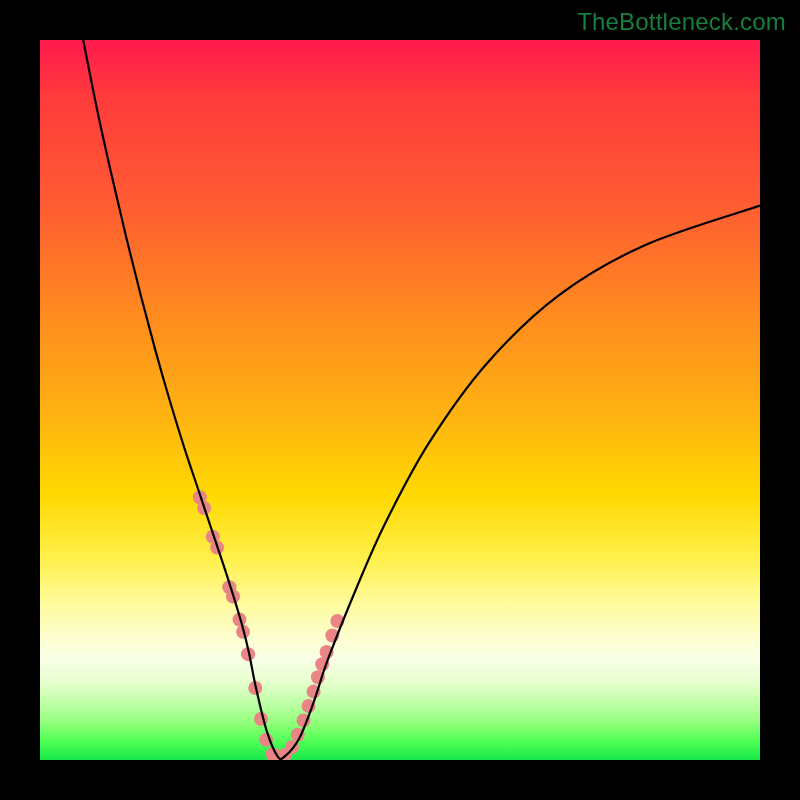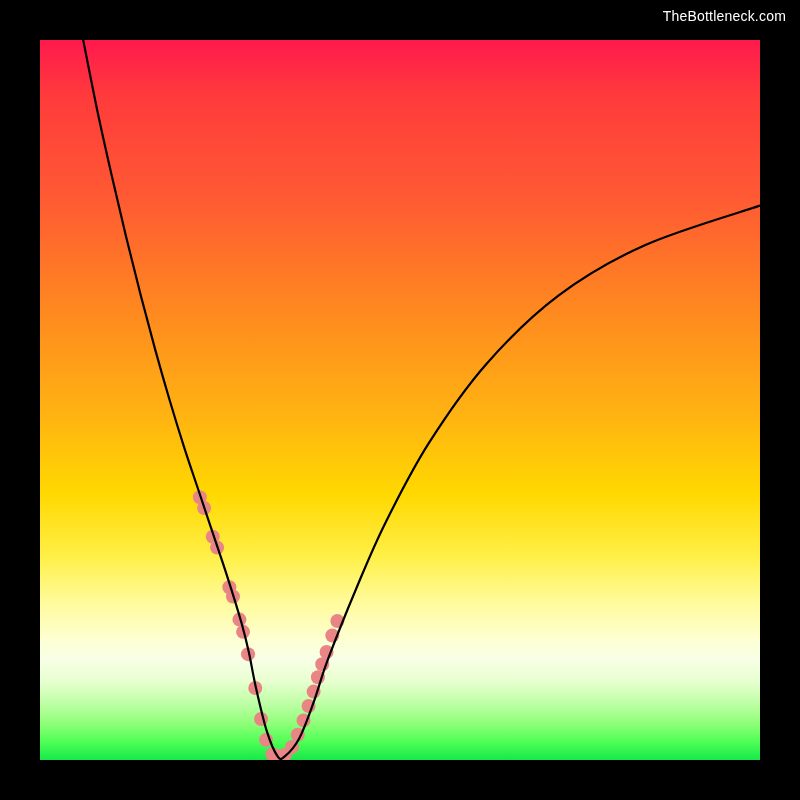--- a/index.html
+++ b/index.html
@@ -42,22 +42,22 @@
       #c0ffa8 92%,
       #8eff78 95%,
       #4dff55 97.5%,
       #17e84a 100%
     );
   }
   .watermark {
     position: absolute;
     top: 8px;
     right: 14px;
-    color: #ffffff;
-    font-size: 14px;
+    color: #15803d;
+    font-size: 24px;
     font-weight: 400;
     letter-spacing: 0.2px;
   }
   svg.curves {
     position: absolute;
     top: 0;
     left: 0;
   }
 </style>
 </head>

